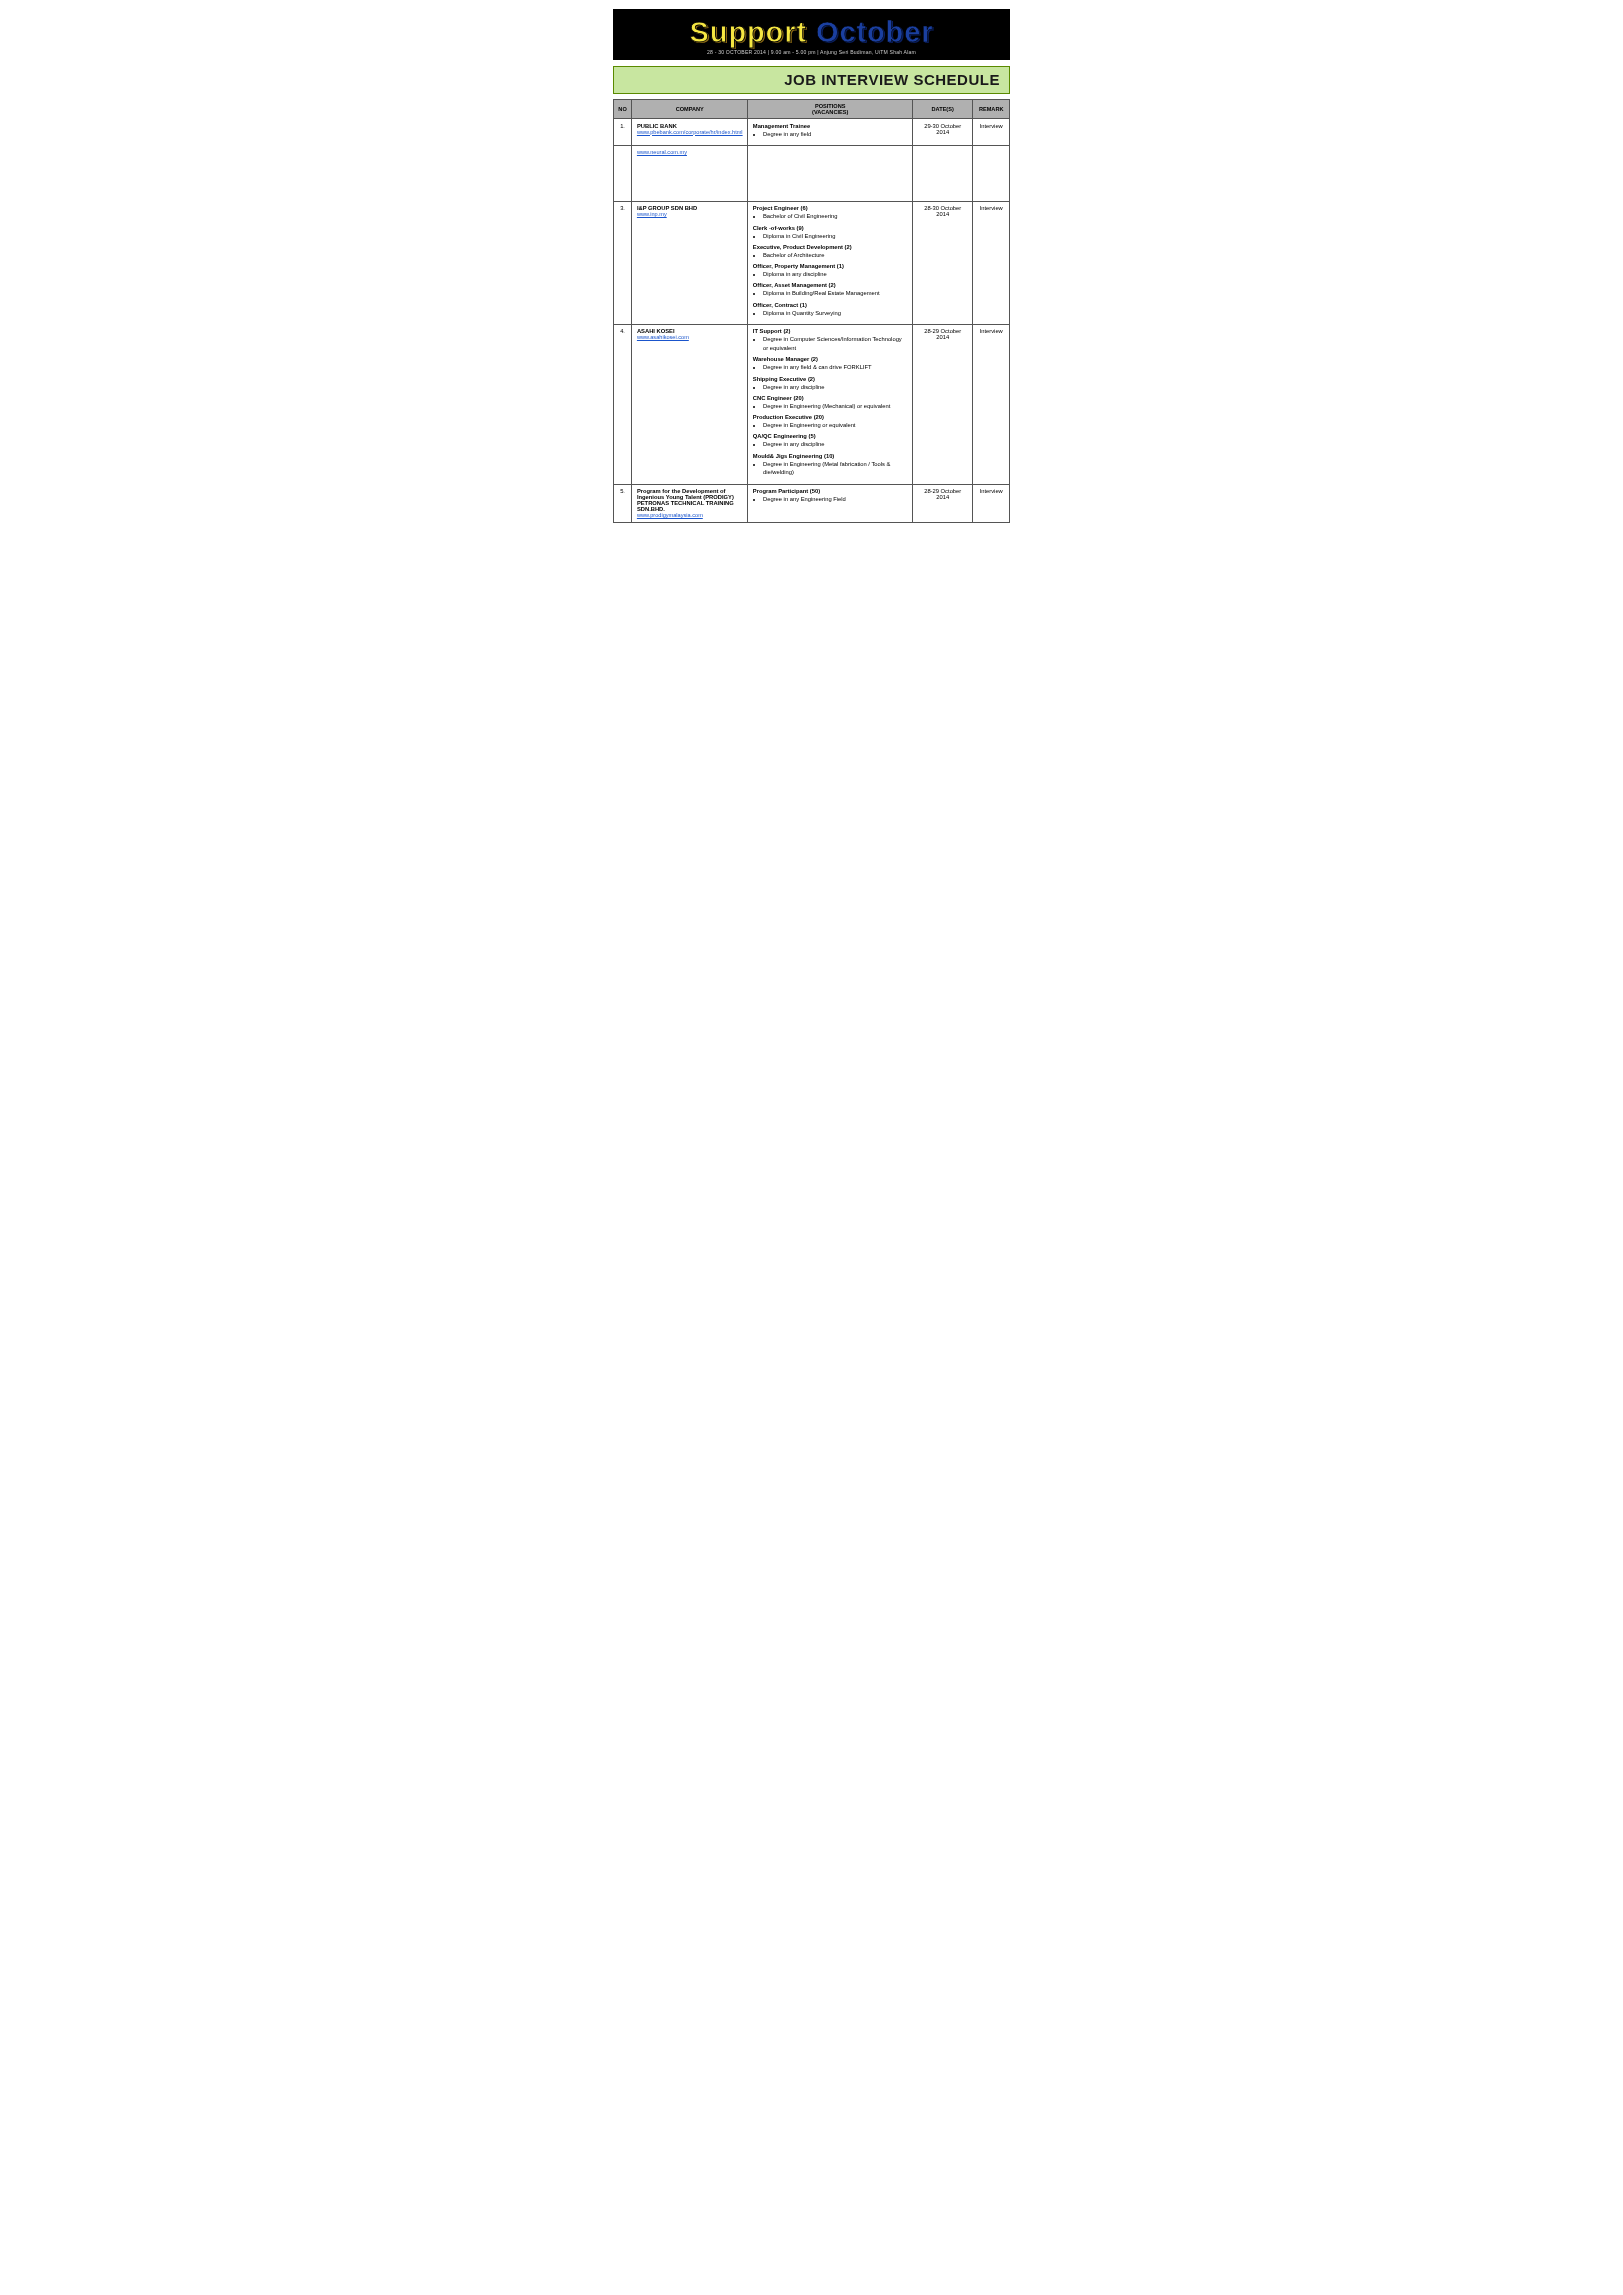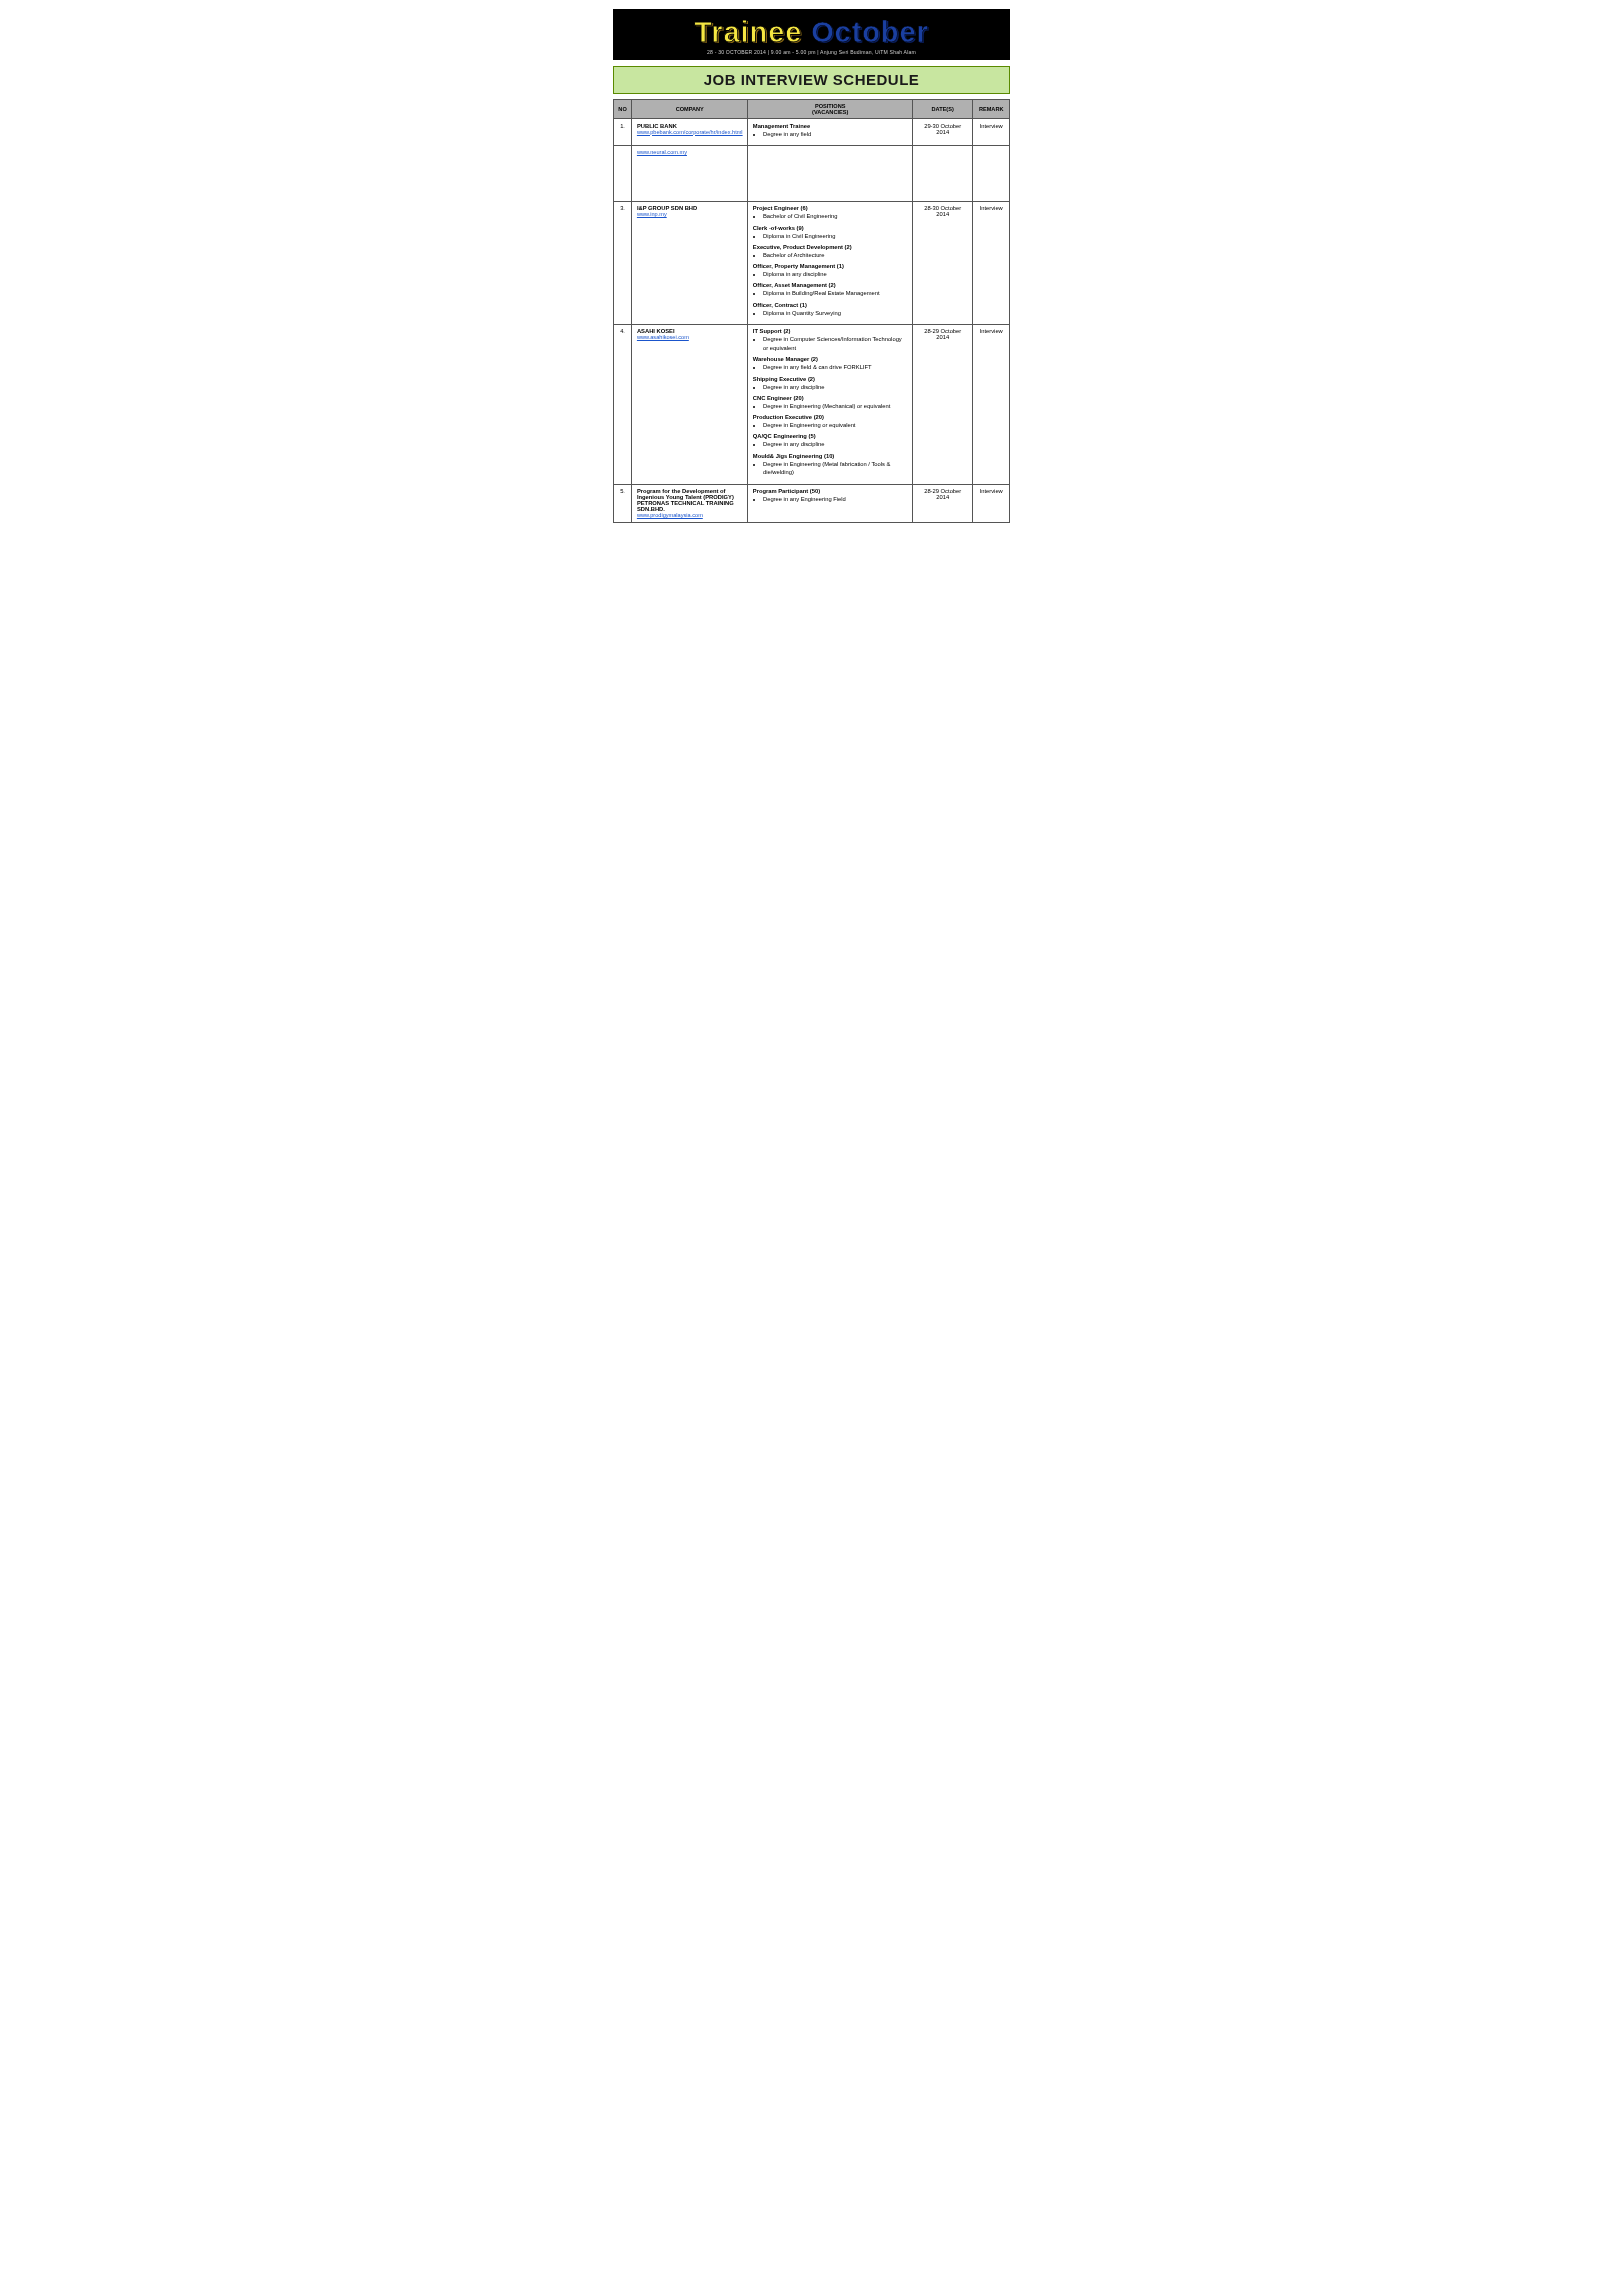--- a/index.html
+++ b/index.html
@@ -52,20 +52,21 @@
       padding: 4.6px 9.3px;
       margin: 5.6px 0;
     }
     .schedule-banner h1 {
       font-size: 15px;
       font-weight: 900;
       font-family: Arial Black, Impact, sans-serif;
       color: #1a1a1a;
       letter-spacing: 0.5px;
       text-transform: uppercase;
+      text-align: right;
     }
 
     
     .main-table {
       width: 100%;
       border-collapse: collapse;
       margin-top: 2.8px;
     }
     .main-table th {
       background: #b0b0b0;
@@ -126,21 +127,21 @@
     ul.req-list li {
       font-size: 5.8px;
       line-height: 1.5;
     }
   </style>
 </head>
 <body>
 
 <div class="header-banner">
   <div class="header-title">
-    <span class="career">Trainee</span>
+    <span class="career">Support</span>
     <span> </span>
     <span class="attack">October</span>
   </div>
   <div class="header-subtitle">28 - 30 OCTOBER 2014  |  9.00 am - 5.00 pm  |  Anjung Seri Budiman, UiTM Shah Alam</div>
 </div>
 
 <div class="schedule-banner">
   <h1>JOB INTERVIEW SCHEDULE</h1>
 </div>
 

